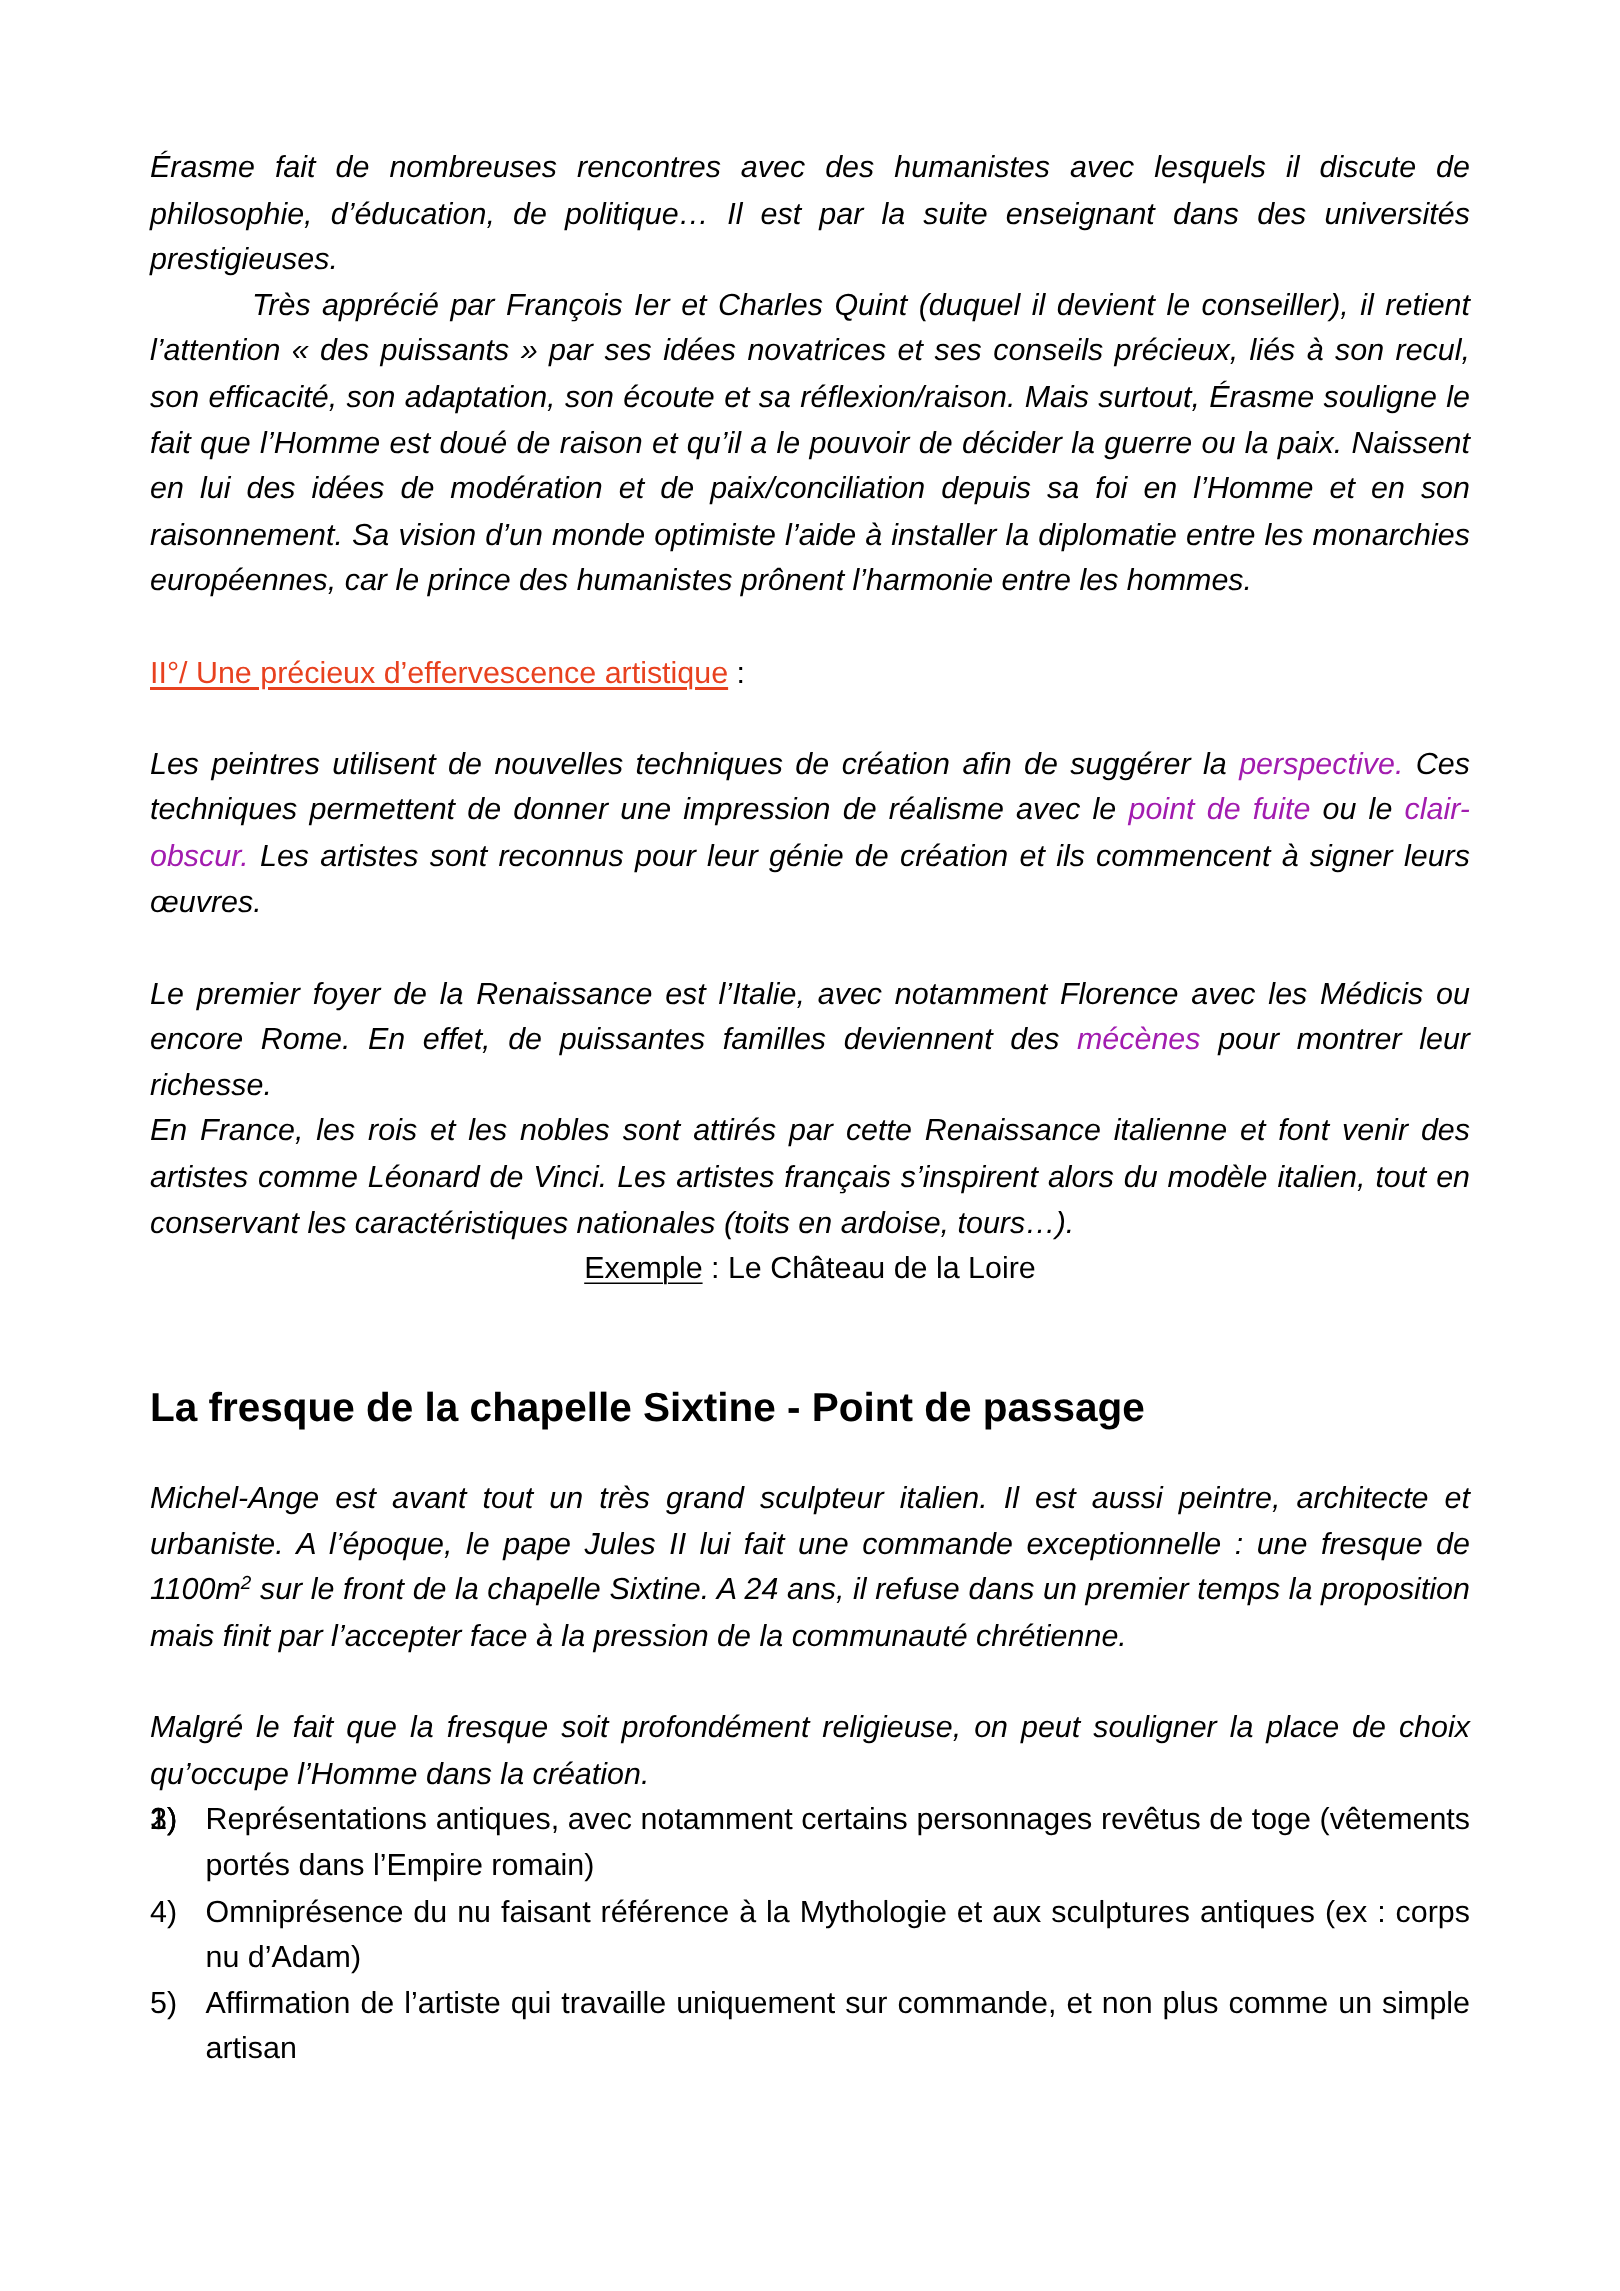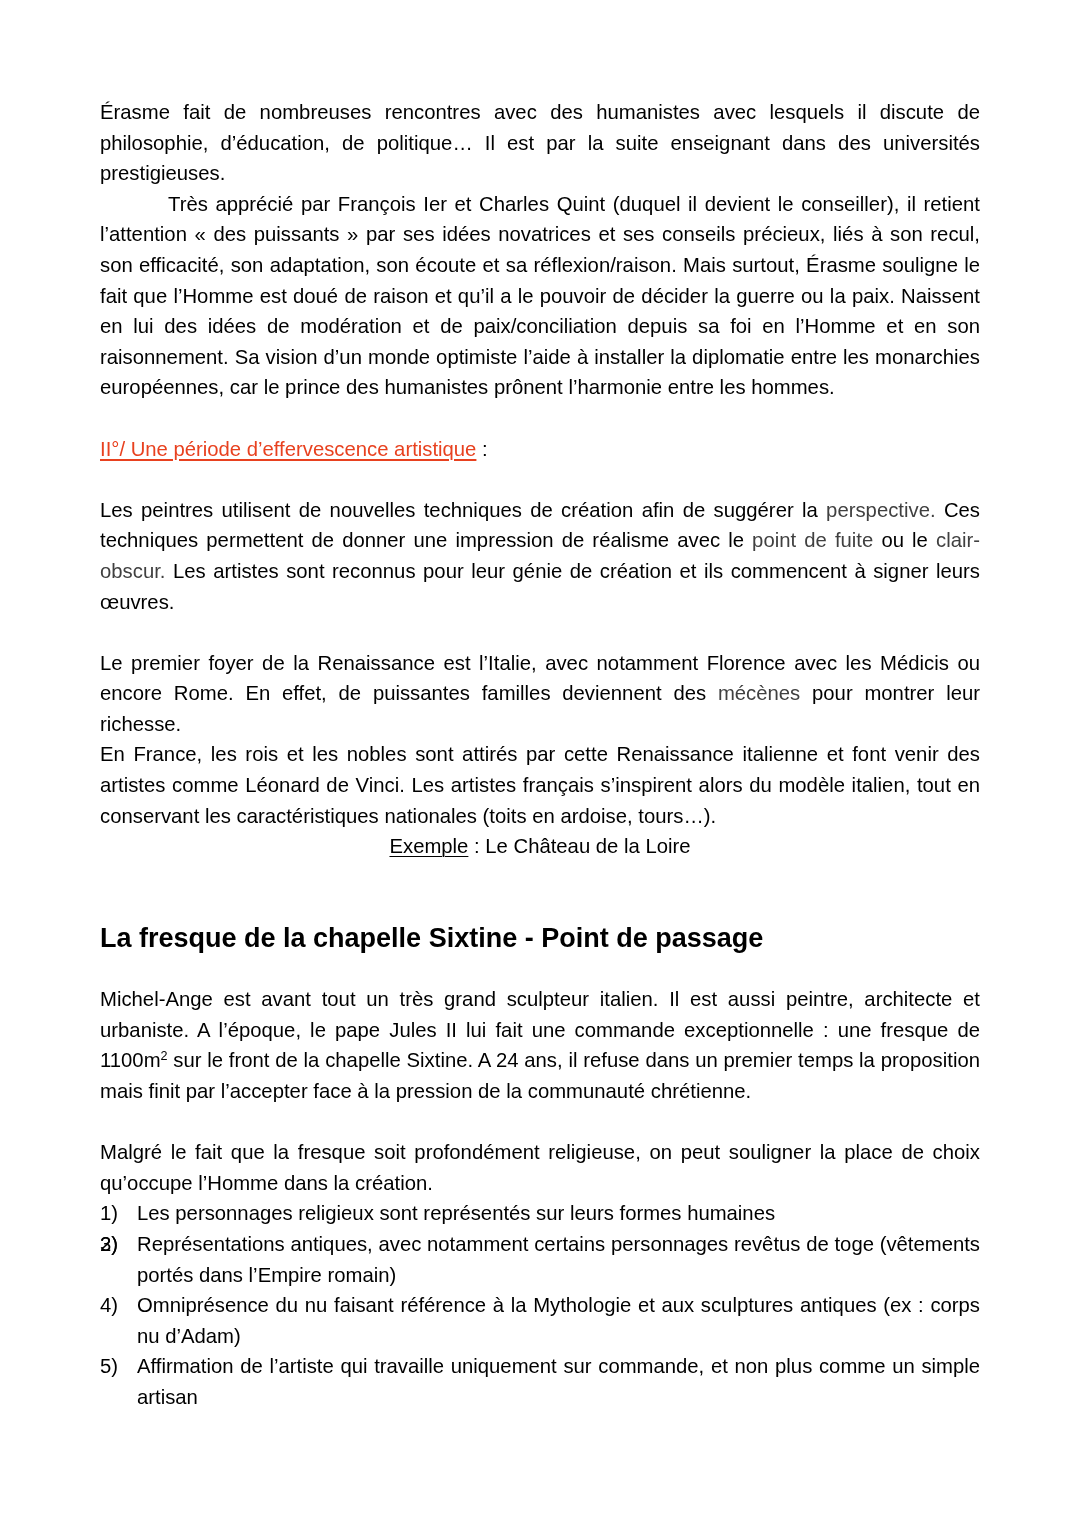--- a/index.html
+++ b/index.html
@@ -27,32 +27,33 @@
     width: 880px;
   }
   p.body-text {
     margin: 0;
     font-size: 20.3px;
     line-height: 30.6px;
     text-align: justify;
     text-justify: inter-word;
     letter-spacing: 0.01px;
     word-spacing: 0px;
+    font-style: italic;
   }
   p.body-text.nolast {
     text-align-last: left;
   }
   .indent-first {
     display: inline-block;
     width: 68px;
   }
   .gap-sm { height: 30.6px; }
   .gap-md { height: 30.6px; }
   .red {
-    color: #404040;
+    color: #a21caf;
   }
   .heading-section {
     margin: 0;
     font-size: 20.3px;
     line-height: 30.6px;
     color: #E8411F;
     text-align: left;
   }
   .heading-section .u {
     text-decoration: underline;
@@ -114,21 +115,21 @@
 
 <div class="page">
   <div class="content">
 
     <p class="body-text"><span>Érasme fait de nombreuses rencontres avec des humanistes avec lesquels il discute de philosophie, d’éducation, de politique… Il est par la suite enseignant dans des universités prestigieuses.</span></p>
 
     <p class="body-text"><span class="indent-first"></span><span>Très apprécié par François Ier et Charles Quint (duquel il devient le conseiller), il retient l’attention « des puissants » par ses idées novatrices et ses conseils précieux, liés à son recul, son efficacité, son adaptation, son écoute et sa réflexion/raison. Mais surtout, Érasme souligne le fait que l’Homme est doué de raison et qu’il a le pouvoir de décider la guerre ou la paix. Naissent en lui des idées de modération et de paix/conciliation depuis sa foi en l’Homme et en son raisonnement. Sa vision d’un monde optimiste l’aide à installer la diplomatie entre les monarchies européennes, car le prince des humanistes prônent l’harmonie entre les hommes.</span></p>
 
     <div class="gap-md"></div>
 
-    <p class="heading-section"><span class="u">II°/ Une période d’effervescence artistique</span><span class="colon"> :</span></p>
+    <p class="heading-section"><span class="u">II°/ Une précieux d’effervescence artistique</span><span class="colon"> :</span></p>
 
     <div class="gap-sm"></div>
 
     <p class="body-text"><span>Les peintres utilisent de nouvelles techniques de création afin de suggérer la </span><span class="red">perspective.</span><span> Ces techniques permettent de donner une impression de réalisme avec le </span><span class="red">point de fuite</span><span> ou le </span><span class="red">clair-obscur.</span><span> Les artistes sont reconnus pour leur génie de création et ils commencent à signer leurs œuvres.</span></p>
 
     <div class="gap-sm"></div>
 
     <p class="body-text nolast"><span>Le premier foyer de la Renaissance est l’Italie, avec notamment Florence avec les Médicis ou encore Rome. En effet, de puissantes familles deviennent des </span><span class="red">mécènes</span><span> pour montrer leur richesse.</span></p>
 
     <p class="body-text"><span>En France, les rois et les nobles sont attirés par cette Renaissance italienne et font venir des artistes comme Léonard de Vinci. Les artistes français s’inspirent alors du modèle italien, tout en conservant les caractéristiques nationales (toits en ardoise, tours…).</span></p>
@@ -145,21 +146,21 @@
     <div class="gap-sm"></div>
 
     <p class="body-text"><span>Michel-Ange est avant tout un très grand sculpteur italien. Il est aussi peintre, architecte et urbaniste. A l’époque, le pape Jules II lui fait une commande exceptionnelle : une fresque de 1100m</span><sup class="sq">2</sup><span> sur le front de la chapelle Sixtine. A 24 ans, il refuse dans un premier temps la proposition mais finit par l’accepter face à la pression de la communauté chrétienne.</span></p>
 
     <div class="gap-sm"></div>
 
 
     <p class="body-text nolast"><span>Malgré le fait que la fresque soit profondément religieuse, on peut souligner la place de choix qu’occupe l’Homme dans la création.</span></p>
 
     <ol class="num-list">
-      <li><span class="marker">1)</span><span>Les personnages religieux sont représentés sur leurs formes humaines</span></li>
+      <li><span class="marker">1)</span></li>
       <li><span class="marker">2)</span></li>
       <li><span class="marker">3)</span><span>Représentations antiques, avec notamment certains personnages revêtus de toge (vêtements portés dans l’Empire romain)</span></li>
       <li><span class="marker">4)</span><span>Omniprésence du nu faisant référence à la Mythologie et aux sculptures antiques (ex : corps nu d’Adam)</span></li>
       <li><span class="marker">5)</span><span>Affirmation de l’artiste qui travaille uniquement sur commande, et non plus comme un simple artisan</span></li>
     </ol>
 
   </div>
 </div>
 
 </body></html>

